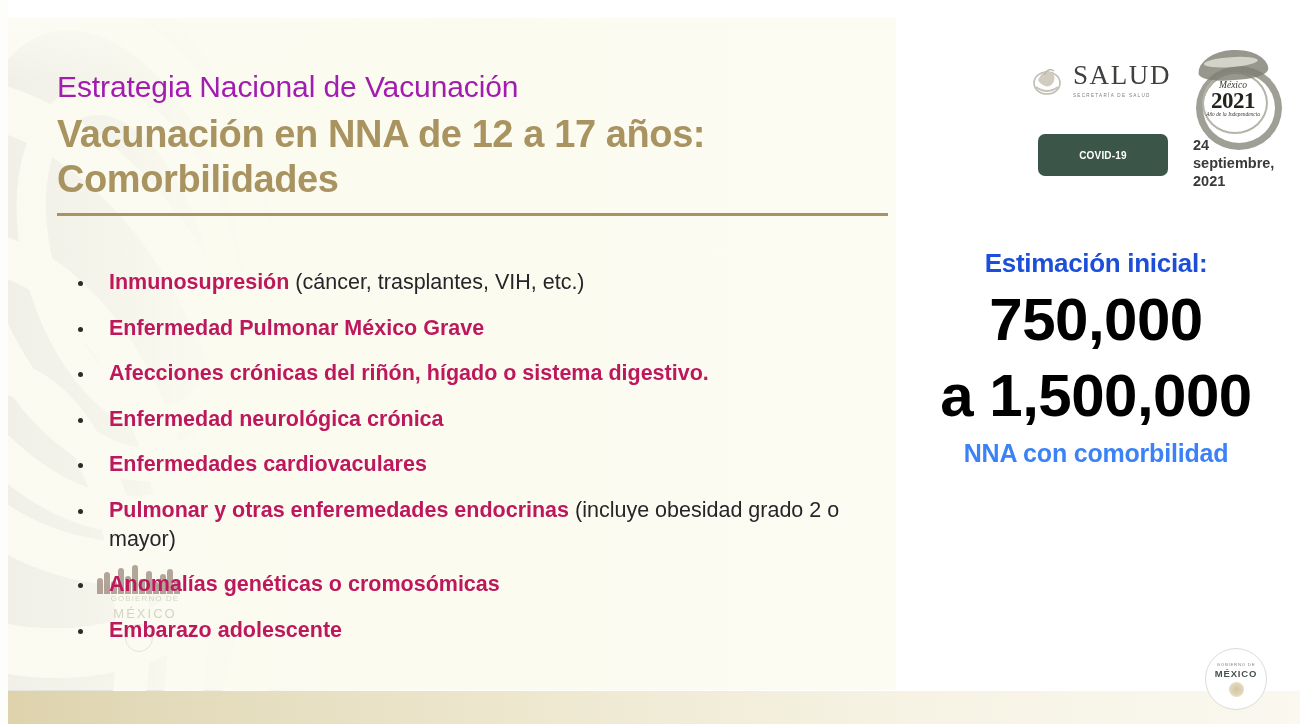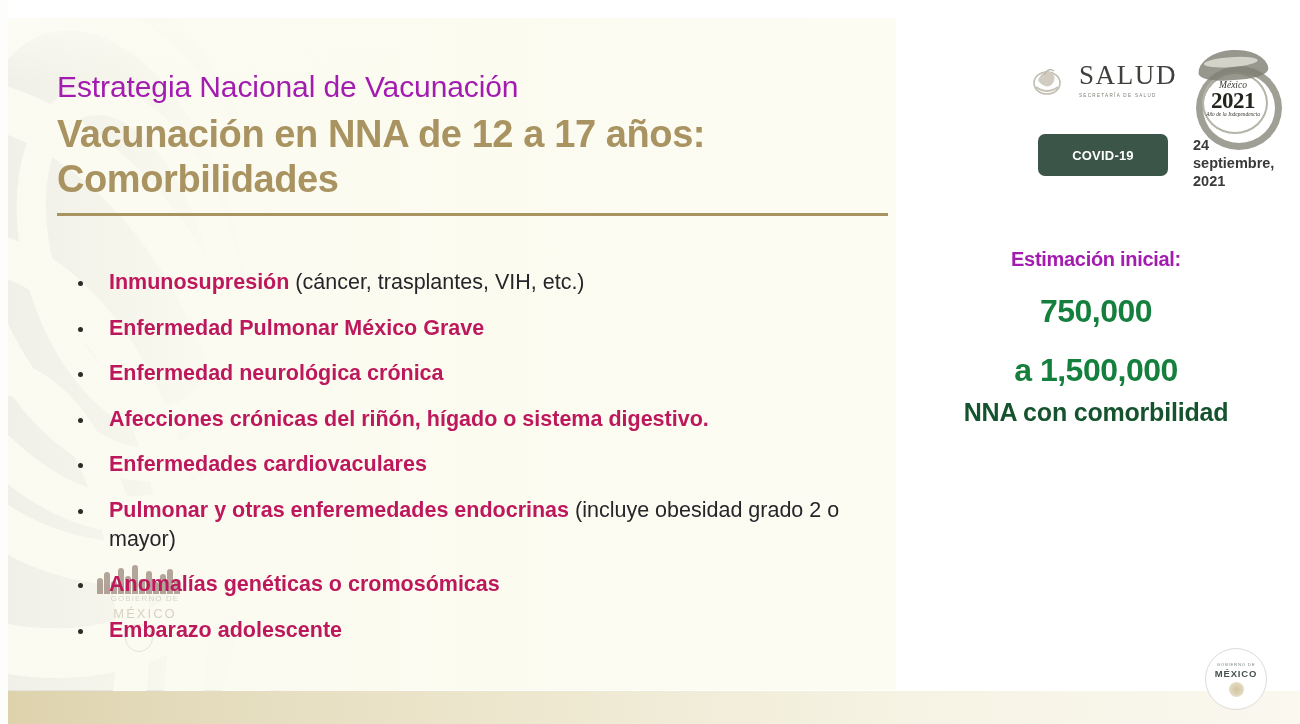--- a/index.html
+++ b/index.html
@@ -81,33 +81,33 @@
     font-size:21.5px;line-height:1.33;color:#18181a;font-weight:400;
   }
   .bullet .txt b{font-weight:700;color:#be185d;}
   .bullet .txt .lite{font-weight:400;color:#26262a;margin-top:8px;}
 
   
   .estimate{
     position:absolute;left:900px;top:248px;width:392px;text-align:center;z-index:4;
   }
   .estimate .est-title{
-    font-size:20px;font-weight:700;color:#a21caf;letter-spacing:-.3px;
+    font-size:26px;font-weight:700;color:#1d4ed8;letter-spacing:-.3px;
   }
   .estimate .est-num{
-    font-size:32px;font-weight:700;color:#15803d;line-height:1.16;margin-top:22px;letter-spacing:-.5px;
+    font-size:60px;font-weight:700;color:#000000;line-height:1.16;margin-top:6px;letter-spacing:-.5px;
   }
   .estimate .est-sub{
-    font-size:25px;font-weight:700;color:#14532d;margin-top:9px;letter-spacing:-.2px;
+    font-size:25px;font-weight:700;color:#3b82f6;margin-top:9px;letter-spacing:-.2px;
   }
 
   
   .logos{position:absolute;left:1020px;top:48px;width:272px;height:150px;z-index:7;}
 
-  .salud{position:absolute;left:10px;top:14px;display:flex;align-items:center;gap:15px;}
+  .salud{position:absolute;left:10px;top:14px;display:flex;align-items:center;gap:9px;}
   .salud .eagle{width:34px;height:34px;opacity:.62;}
   .salud .wordmark{display:flex;flex-direction:column;}
   .salud .wordmark .big{
     font-family:"Liberation Serif","DejaVu Serif",serif;
     font-size:27px;letter-spacing:1.6px;color:#3f3f3c;line-height:1;
   }
   .salud .wordmark .small{
     font-size:4.6px;letter-spacing:1.3px;color:#7d7d76;margin-top:4px;
   }
 
@@ -143,21 +143,21 @@
     position:absolute;left:0;right:0;top:63px;text-align:center;
     font-family:"Liberation Serif","DejaVu Serif",serif;
     font-size:5.4px;color:#3a3a33;font-style:italic;line-height:1.25;
   }
 
   .covid-badge{
     position:absolute;left:18px;top:86px;width:130px;height:42px;border-radius:7px;
     background:#3b5549;display:flex;align-items:center;justify-content:center;
   }
   .covid-badge span{
-    color:#ffffff;font-size:13px;font-weight:700;letter-spacing:.2px;
+    color:#ffffff;font-size:10px;font-weight:700;letter-spacing:.2px;
   }
 
   .date-block{
     position:absolute;left:173px;top:88px;width:96px;
     font-size:14.5px;line-height:1.25;color:#3a3a3a;font-weight:700;
   }
 
   
   .gob-watermark{
     position:absolute;left:95px;top:562px;width:100px;height:86px;z-index:3;opacity:.55;
@@ -228,25 +228,25 @@
     <div class="bullet">
       <span class="dot"></span>
       <span class="txt"><b>Inmunosupresión</b><span class="lite"> (cáncer, trasplantes, VIH, etc.)</span></span>
     </div>
     <div class="bullet">
       <span class="dot"></span>
       <span class="txt"><b>Enfermedad Pulmonar México Grave</b><span class="lite"></span></span>
     </div>
     <div class="bullet">
       <span class="dot"></span>
+      <span class="txt"><b>Afecciones crónicas del riñón, hígado o sistema digestivo.</b><span class="lite"></span></span>
+    </div>
+    <div class="bullet">
+      <span class="dot"></span>
       <span class="txt"><b>Enfermedad neurológica crónica</b><span class="lite"></span></span>
-    </div>
-    <div class="bullet">
-      <span class="dot"></span>
-      <span class="txt"><b>Afecciones crónicas del riñón, hígado o sistema digestivo.</b><span class="lite"></span></span>
     </div>
     <div class="bullet">
       <span class="dot"></span>
       <span class="txt"><b>Enfermedades cardiovaculares</b><span class="lite"></span></span>
     </div>
     <div class="bullet">
       <span class="dot"></span>
       <span class="txt"><b>Pulmonar y otras enferemedades endocrinas</b><span class="lite"> (incluye obesidad grado 2 o mayor)</span></span>
     </div>
     <div class="bullet">

